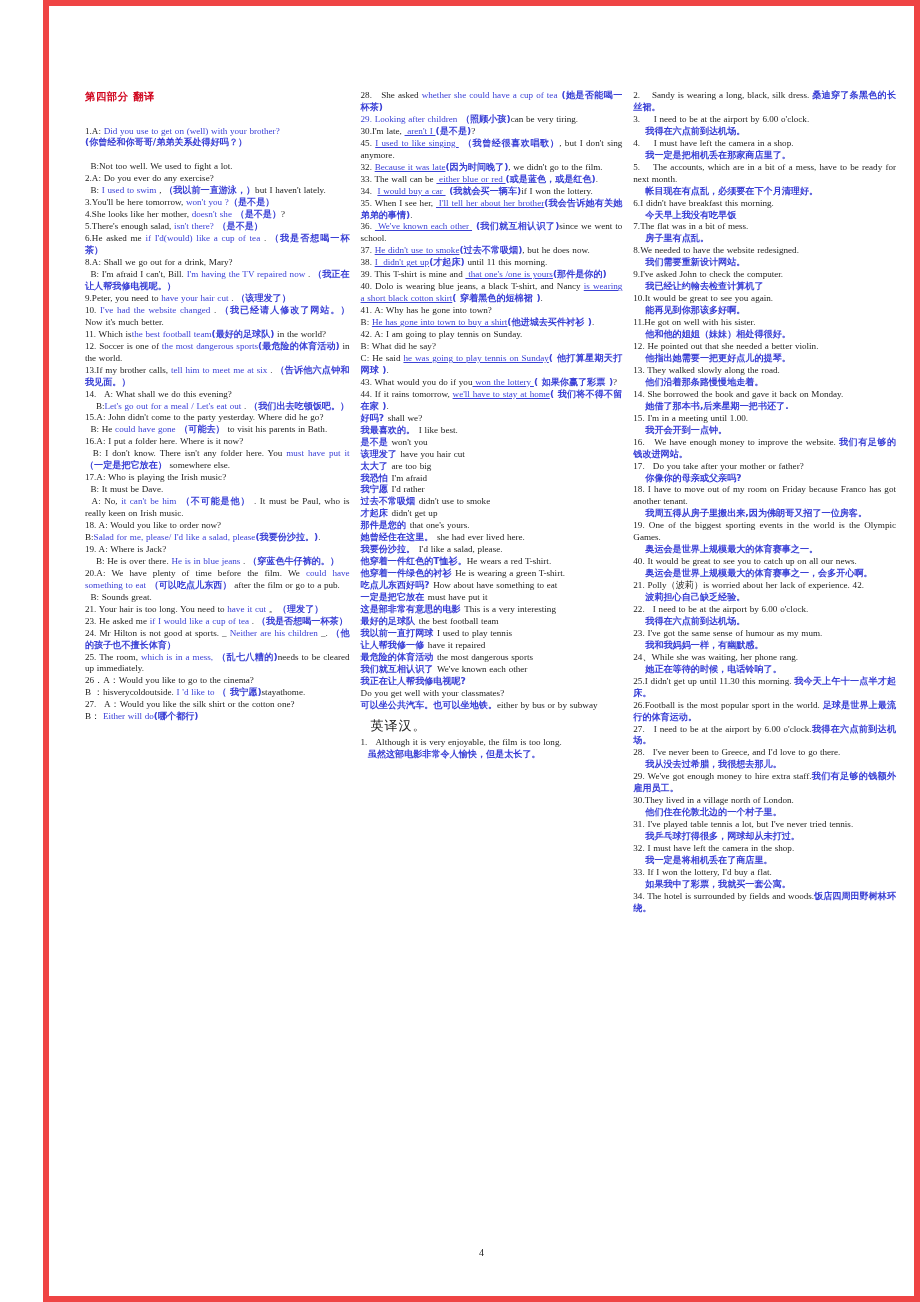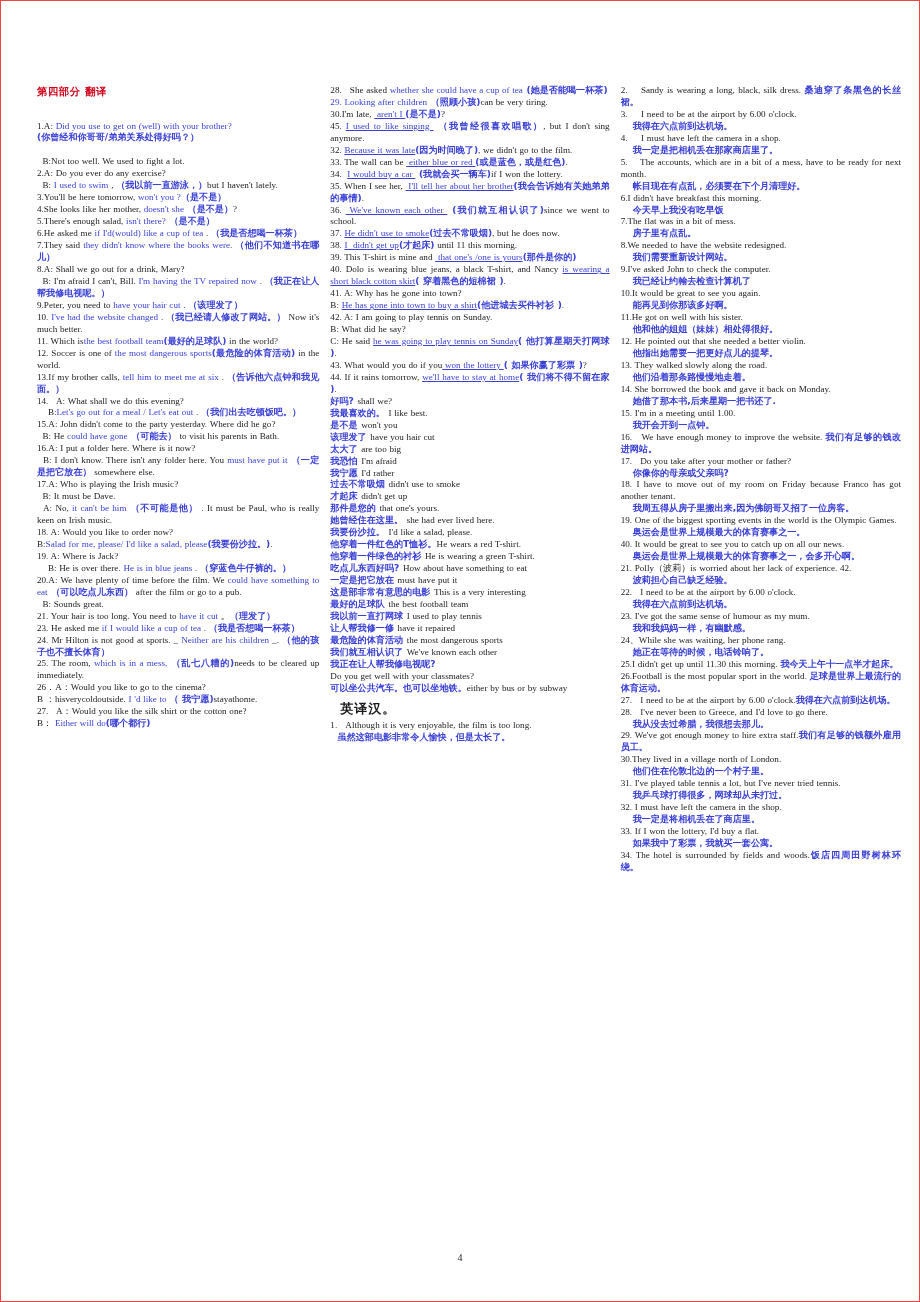--- a/index.html
+++ b/index.html
@@ -7,22 +7,23 @@
     width:920px;height:1302px;
     background:#ffffff;
     font-family:"Liberation Serif","DejaVu Serif",serif;
     color:#111;
     overflow:hidden;
     position:relative;
   }
   #page{
     position:absolute;inset:0;
     box-sizing:border-box;
-    border:1px solid #ef4444;
+    border:6px solid #ef4444;
     background:#fff;
+    margin-left:43px;
   }
   #cols{
     position:absolute;
     left:36px; top:84px; right:18px; bottom:74px;
     display:flex;
     gap:0px;
   }
   .col{
     box-sizing:border-box;
     font-size:9.1px;
@@ -50,21 +51,21 @@
 
   
   .bl{color:#3b41d6;}           
   .bk{color:#1b1b1b;}           
   .u{ text-decoration:underline; font-weight:normal; color:#3b41d6;}
   .cn{font-family:"DejaVu Sans","Liberation Sans",sans-serif;}
   .bl.cn{font-weight:bold;}
 
   .mid-title{
     font-size:13px;
-    font-weight:bold;
+    font-weight:normal;
     color:#1b1b1b;
     font-family:"DejaVu Sans","Liberation Sans",sans-serif;
     margin:5px 0 3px 10px;
     letter-spacing:1px;
   }
 
   
   .indent{display:block;padding-left:12px;}
 
   #page-number{
@@ -90,21 +91,20 @@
           <p><span class="bk">1.A: </span><span class="bl">Did you use to get on (well) with your brother?</span></p>
           <p><span class="bl cn">(你曾经和你哥哥/弟弟关系处得好吗？）</span></p>
           <div class="gap-md"></div>
           <p><span class="bk">&nbsp; B:Not too well. We used to fight a lot.</span></p>
           <p><span class="bk">2.A: Do you ever do any exercise?</span></p>
           <p><span class="bk">&nbsp; B: </span><span class="bl">I used to swim</span><span class="bk"> , </span><span class="bl cn">（我以前一直游泳，）</span><span class="bk">but I haven't lately.</span></p>
           <p><span class="bk">3.You'll be here tomorrow, </span><span class="bl">won't you ?</span><span class="bl cn">（是不是）</span></p>
           <p><span class="bk">4.She looks like her mother, </span><span class="bl">doesn't she</span><span class="bl cn"> （是不是）</span><span class="bk">?</span></p>
           <p><span class="bk">5.There's enough salad, </span><span class="bl">isn't there?</span><span class="bl cn"> （是不是）</span></p>
           <p><span class="bk">6.He asked me </span><span class="bl">if I'd(would) like a cup of tea</span><span class="bk"> . </span><span class="bl cn">（我是否想喝一杯茶）</span></p>
-          <p><span class="bk">7.They said </span><span class="bl">they didn't know where the books were</span><span class="bk">. </span><span class="bl cn">（他们不知道书在哪儿）</span></p>
           <p><span class="bk">8.A: Shall we go out for a drink, Mary?</span></p>
           <p><span class="bk">&nbsp; B: I'm afraid I can't, Bill. </span><span class="bl">I'm having the TV repaired now</span><span class="bk"> . </span><span class="bl cn">（我正在让人帮我修电视呢。）</span></p>
           <p><span class="bk">9.Peter, you need to </span><span class="bl">have your hair cut</span><span class="bk"> . </span><span class="bl cn">（该理发了）</span></p>
           <p><span class="bk">10. </span><span class="bl">I've had the website changed</span><span class="bk"> . </span><span class="bl cn">（我已经请人修改了网站。）</span><span class="bk"> Now it's much better.</span></p>
           <p><span class="bk">11. Which is</span><span class="bl">the best football team</span><span class="bl cn">(最好的足球队)</span><span class="bk"> in the world?</span></p>
           <p><span class="bk">12. Soccer is one of </span><span class="bl">the most dangerous sports</span><span class="bl cn">(最危险的体育活动)</span><span class="bk"> in the world.</span></p>
           <p><span class="bk">13.If my brother calls, </span><span class="bl">tell him to meet me at six</span><span class="bk"> . </span><span class="bl cn">（告诉他六点钟和我见面。）</span></p>
           <p><span class="bk">14. &nbsp; A: What shall we do this evening?</span></p>
           <p><span class="bk">&nbsp;&nbsp;&nbsp; B:</span><span class="bl">Let's go out for a meal / Let's eat out</span><span class="bk"> . </span><span class="bl cn">（我们出去吃顿饭吧。）</span></p>
           <p><span class="bk">15.A: John didn't come to the party yesterday. Where did he go?</span></p>

